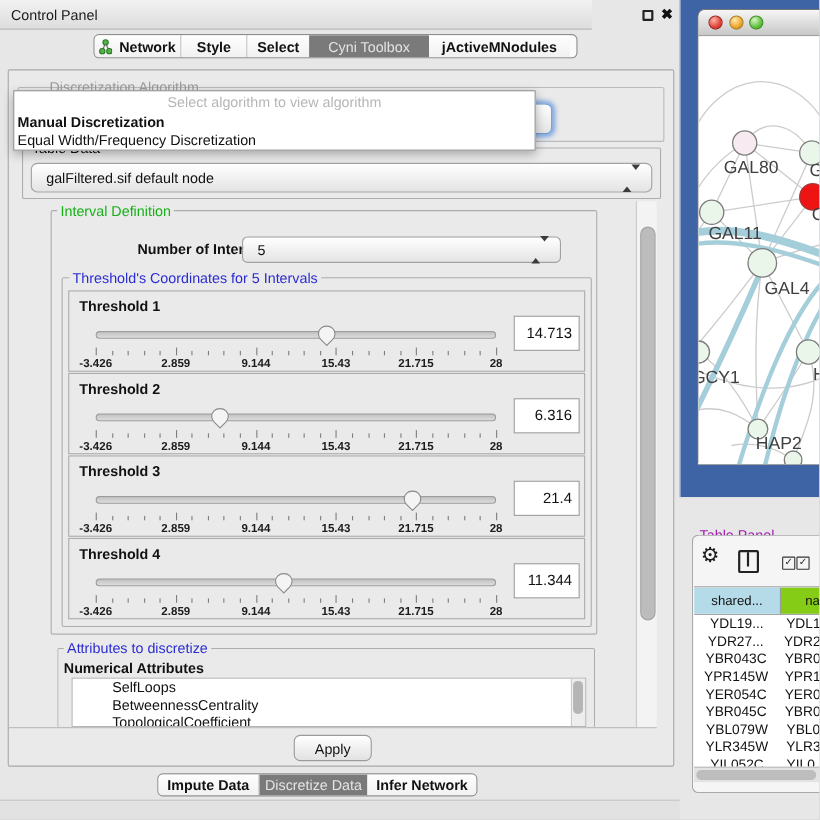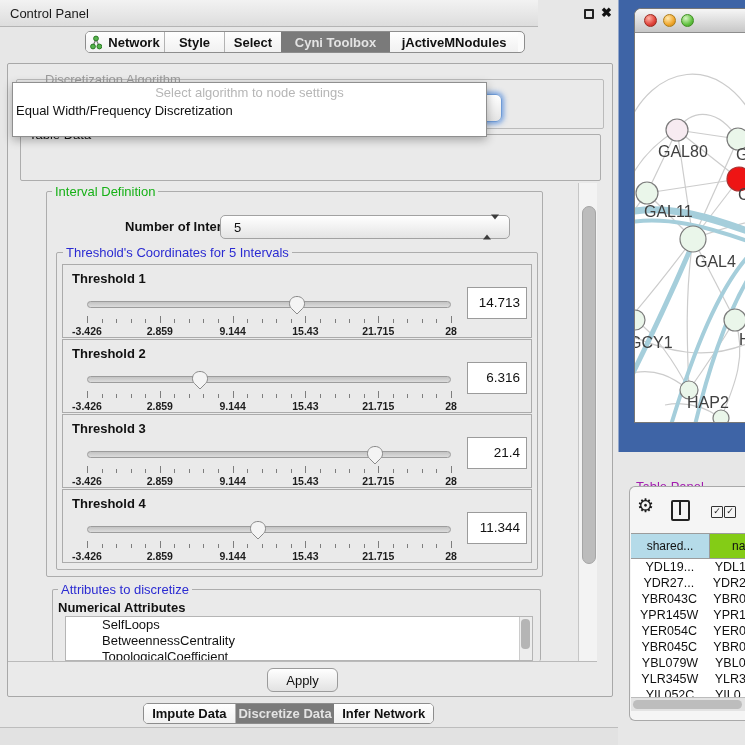--- a/index.html
+++ b/index.html
@@ -14,21 +14,21 @@
     background:linear-gradient(#f2f2f2,#dddddd);border-bottom:1px solid #b4b4b4;}
   #cp-title{left:10px;top:6px;font-size:13px;color:#1a1a1a;}
   #float-btn{left:584px;top:9px;width:10px;height:10px;border:2px solid #222;border-radius:1px;}
   #close-btn{left:601px;top:5px;font-size:13px;font-weight:bold;color:#111;}
 
   .tabgroup{display:flex;border:1px solid #8d8d8d;border-radius:5px;overflow:hidden;
     background:#fbfbfb;height:22px;}
   .tab{display:flex;align-items:center;justify-content:center;font-size:13px;font-weight:bold;
     color:#111;background:linear-gradient(#fefefe,#f1f1f1);height:100%;box-sizing:border-box;}
   .tab.sep{border-right:1px solid #b3b3b3;}
-  .tab.selected{background:#7a7a7a;color:#e4e4e4;font-weight:bold;}
+  .tab.selected{background:#7a7a7a;color:#e4e4e4;font-weight:normal;}
   #top-tabs{left:85px;top:31px;width:440px;}
   #bottom-tabs{left:143px;top:703px;width:291px;height:21px;}
   #bottom-tabs .tab{font-size:13px;}
 
   #outer-border{left:7px;top:63px;width:606px;height:634px;border:1px solid #a8a8a8;
     border-radius:2px;background:#eaeaea;}
 
   .group{border:1px solid #adadad;border-radius:2px;background:transparent;}
   .group-label{position:absolute;font-size:13px;background:#eaeaea;padding:0 3px;white-space:nowrap;}
   .glabel-green{color:#17b117;}
@@ -189,26 +189,31 @@
         </div>
     </div>
 
     <div class="abs" id="outer-border"></div>
 
     <div class="abs group" id="algo-group"></div>
     <div class="abs group-label glabel-gray" id="algo-label">Discretization Algorithm</div>
     <div class="abs combo" id="ghost-combo"></div>
 
     <div class="abs" id="algo-popup">
-      <div class="ph">Select algorithm to node settings</div>
+      <div class="ph">Select algorithm to view algorithm</div>
+      <div class="opt bold">Manual Discretization</div>
       <div class="opt">Equal Width/Frequency Discretization</div>
     </div>
 
     <div class="abs group" id="td-group"></div>
     <div class="abs group-label" id="td-label">Table Data</div>
+    <div class="abs combo" id="td-combo">
+      <span class="cv">galFiltered.sif default node</span>
+      <span class="stepper"><span class="up"></span><span class="dn"></span></span>
+    </div>
 
     <div class="abs" id="vp-bottom"></div>
     <div class="abs" id="vscroll">
       <div class="thumb"></div>
     </div>
 
     <div class="abs group" id="int-group"></div>
     <div class="abs group-label glabel-green" id="int-label">Interval Definition</div>
     <div class="abs" id="noi-label">Number of Intervals</div>
     <div class="abs combo" id="noi-combo">

